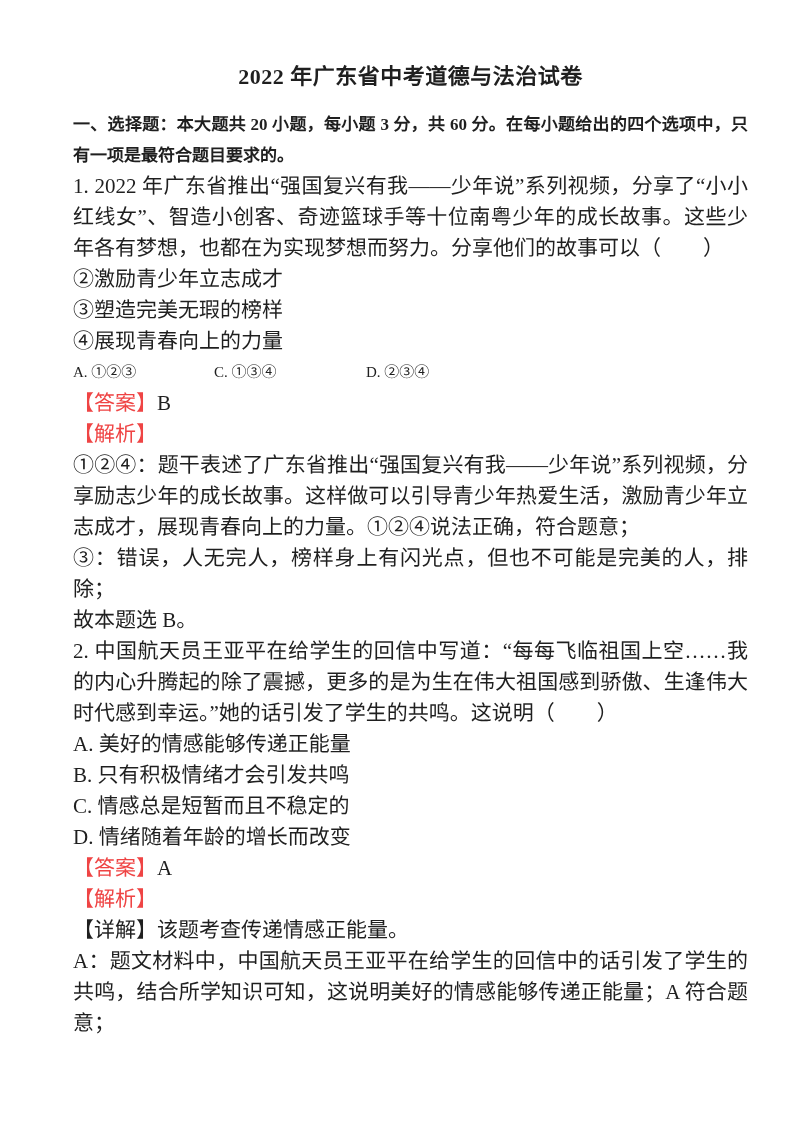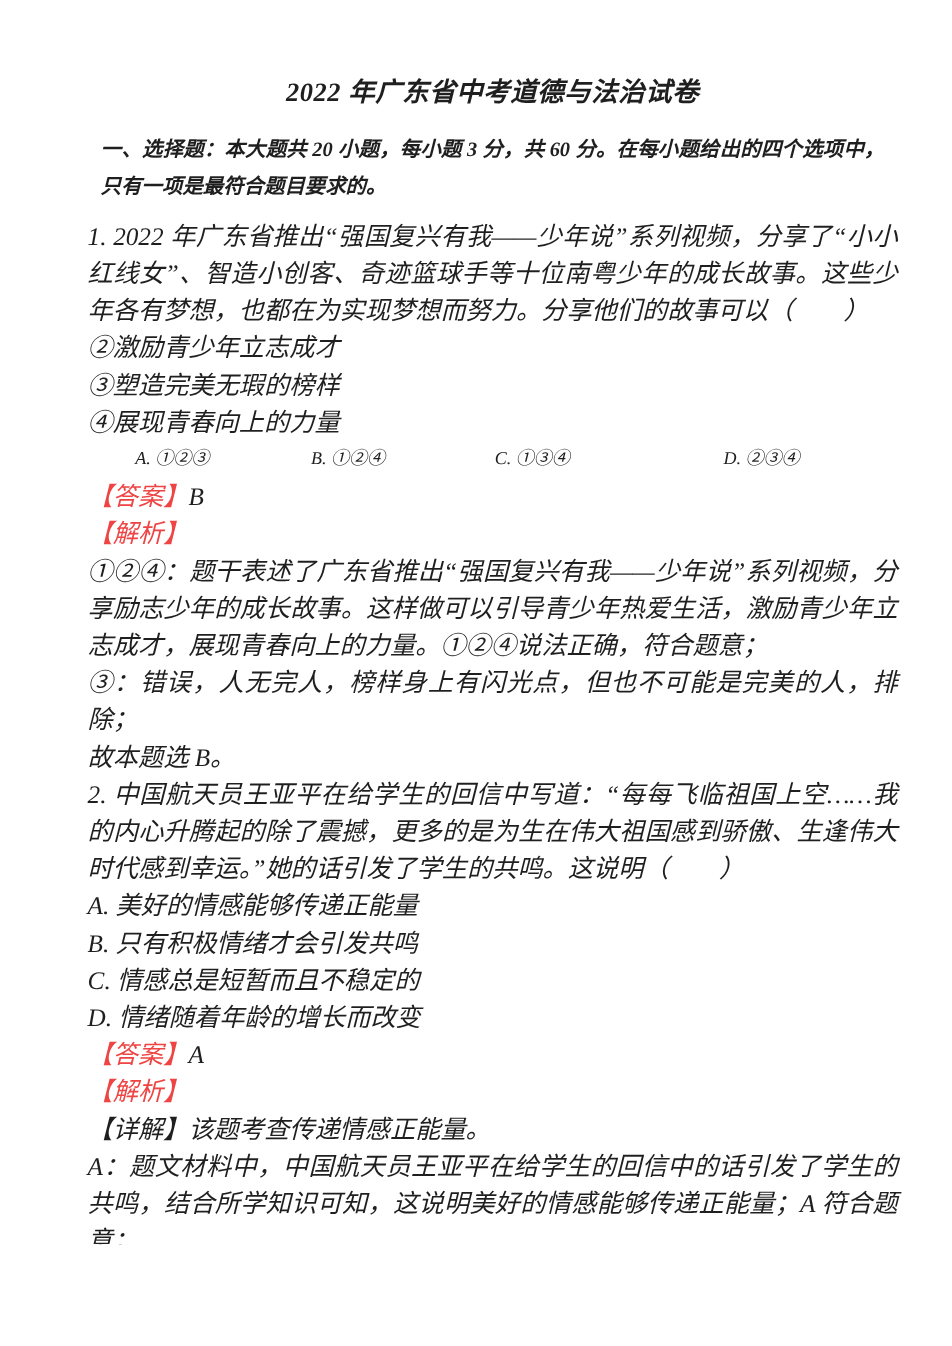--- a/index.html
+++ b/index.html
@@ -11,49 +11,47 @@
     position: relative;
     width: 793px;
     height: 1037px;
     box-sizing: border-box;
     margin: 0 auto;
     padding: 62px 45px 0 73px;
     background: #ffffff;
     overflow: hidden;
     font-family: "Liberation Serif", "DejaVu Serif", serif;
     color: #1f1f1f;
-    font-style: italic;
   }
   .title {
     font-size: 22px;
     font-weight: bold;
     text-align: center;
     line-height: 30px;
     margin: 0 0 17px 0;
     letter-spacing: 0.5px;
   }
   .section-heading {
     font-size: 17px;
     font-weight: bold;
     line-height: 31px;
-    margin: 11px;
+    margin: 0;
     text-align: justify;
   }
   .line {
     font-size: 21px;
     line-height: 31px;
     margin: 0;
     text-align: justify;
   }
   .options-grid {
     display: grid;
     grid-template-columns: 141px 152px 155px auto;
     font-size: 15px;
     line-height: 31px;
-    text-align: center;
   }
   .blue {
     color: #ef4444;
   }
 </style>
 </head>
 <body>
 
 <div class="page">
 
@@ -61,21 +59,20 @@
 
   <p class="section-heading">一、选择题：本大题共 20 小题，每小题 3 分，共 60 分。在每小题给出的四个选项中，只有一项是最符合题目要求的。</p>
 
   <div>
     <p class="line">1. 2022 年广东省推出“强国复兴有我——少年说”系列视频，分享了“小小红线女”、智造小创客、奇迹篮球手等十位南粤少年的成长故事。这些少年各有梦想，也都在为实现梦想而努力。分享他们的故事可以（　　）</p>
     <p class="line">②激励青少年立志成才</p>
     <p class="line">③塑造完美无瑕的榜样</p>
     <p class="line">④展现青春向上的力量</p>
     <div class="options-grid">
       <span>A. ①②③</span>
-      <span>B. ①②④</span>
       <span>C. ①③④</span>
       <span>D. ②③④</span>
     </div>
     <p class="line"><span class="blue">【答案】</span><span>B</span></p>
     <p class="line blue">【解析】</p>
     <p class="line">①②④：题干表述了广东省推出“强国复兴有我——少年说”系列视频，分享励志少年的成长故事。这样做可以引导青少年热爱生活，激励青少年立志成才，展现青春向上的力量。①②④说法正确，符合题意；</p>
     <p class="line">③：错误，人无完人，榜样身上有闪光点，但也不可能是完美的人，排除；</p>
     <p class="line">故本题选 B。</p>
   </div>
 

